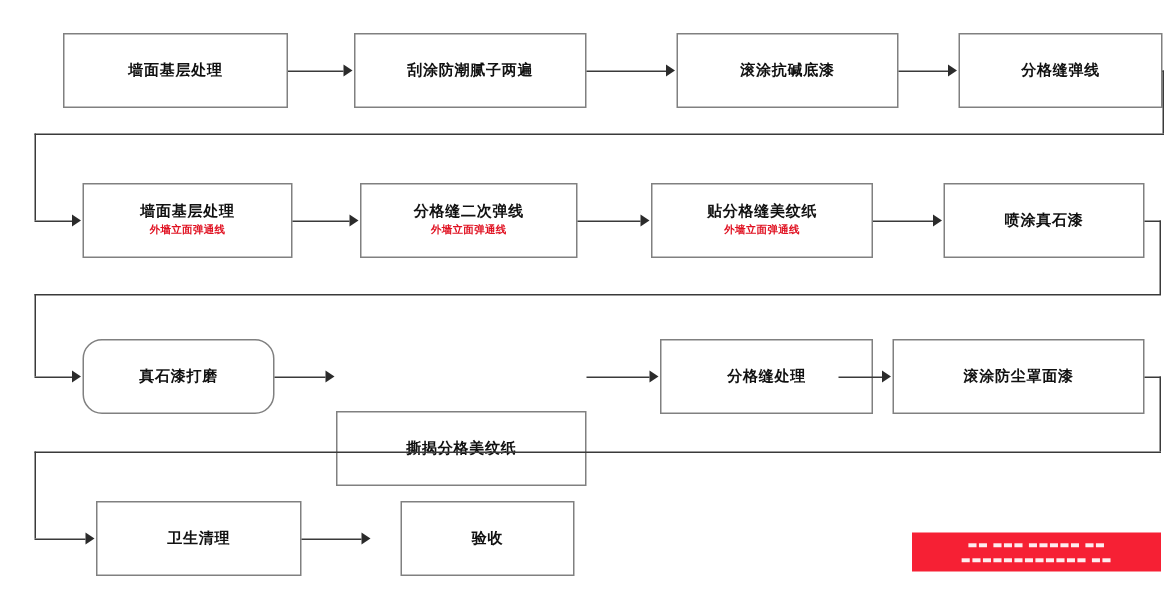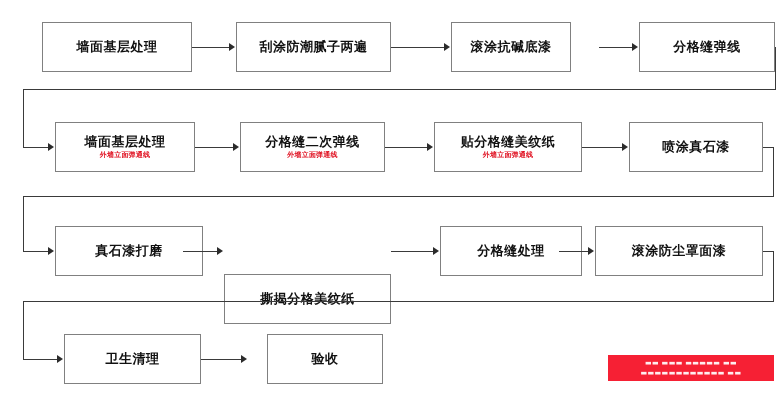--- a/index.html
+++ b/index.html
@@ -23,21 +23,21 @@
     border: 1px solid #808080;
     background: #ffffff;
     display: flex;
     flex-direction: column;
     align-items: center;
     justify-content: center;
     text-align: center;
     line-height: 1.1;
   }
   .node .main-label {
-    font-size: 13px;
+    font-size: 10px;
     font-weight: bold;
     color: #111111;
     letter-spacing: 0.5px;
     white-space: nowrap;
   }
   .node .sub-label {
     font-size: 7px;
     font-weight: bold;
     color: #e01020;
     margin-top: 3px;
@@ -87,21 +87,21 @@
 <div id="flowchart">
 
   <div class="node" style="left:42px; top:22px; width:150px; height:50px;">
     <span class="main-label">墙面基层处理</span>
   </div>
 
   <div class="node" style="left:236px; top:22px; width:155px; height:50px;">
     <span class="main-label">刮涂防潮腻子两遍</span>
   </div>
 
-  <div class="node" style="left:451px; top:22px; width:120px; height:50px;">
+  <div class="node" style="left:451px; top:22px; width:148px; height:50px;">
     <span class="main-label">滚涂抗碱底漆</span>
   </div>
 
   <div class="node" style="left:639px; top:22px; width:136px; height:50px;">
     <span class="main-label">分格缝弹线</span>
   </div>
 
   <div class="hline" style="left:192px; top:47px; width:37px;"></div>
   <div class="arrowhead" style="left:229px; top:43px;"></div>
 
@@ -147,21 +147,21 @@
   <div class="hline" style="left:582px; top:147px; width:40px;"></div>
   <div class="arrowhead" style="left:622px; top:143px;"></div>
 
   <div class="hline" style="left:763px; top:147px; width:11px;"></div>
   <div class="vline" style="left:773px; top:147px; height:49px;"></div>
   <div class="hline" style="left:23px; top:196px; width:751px;"></div>
   <div class="vline" style="left:23px; top:196px; height:55px;"></div>
   <div class="hline" style="left:23px; top:251px; width:25px;"></div>
   <div class="arrowhead" style="left:48px; top:247px;"></div>
 
-  <div class="node" style="left:55px; top:226px; width:148px; height:50px;">
+  <div class="node" style="left:55px; top:226px; width:128px; height:50px;border-radius:13px;">
     <span class="main-label">真石漆打磨</span>
   </div>
 
   <div class="node" style="left:224px; top:226px; width:167px; height:50px;margin-top:48px;">
     <span class="main-label">撕揭分格美纹纸</span>
   </div>
 
   <div class="node" style="left:440px; top:226px; width:142px; height:50px;">
     <span class="main-label">分格缝处理</span>
   </div>

